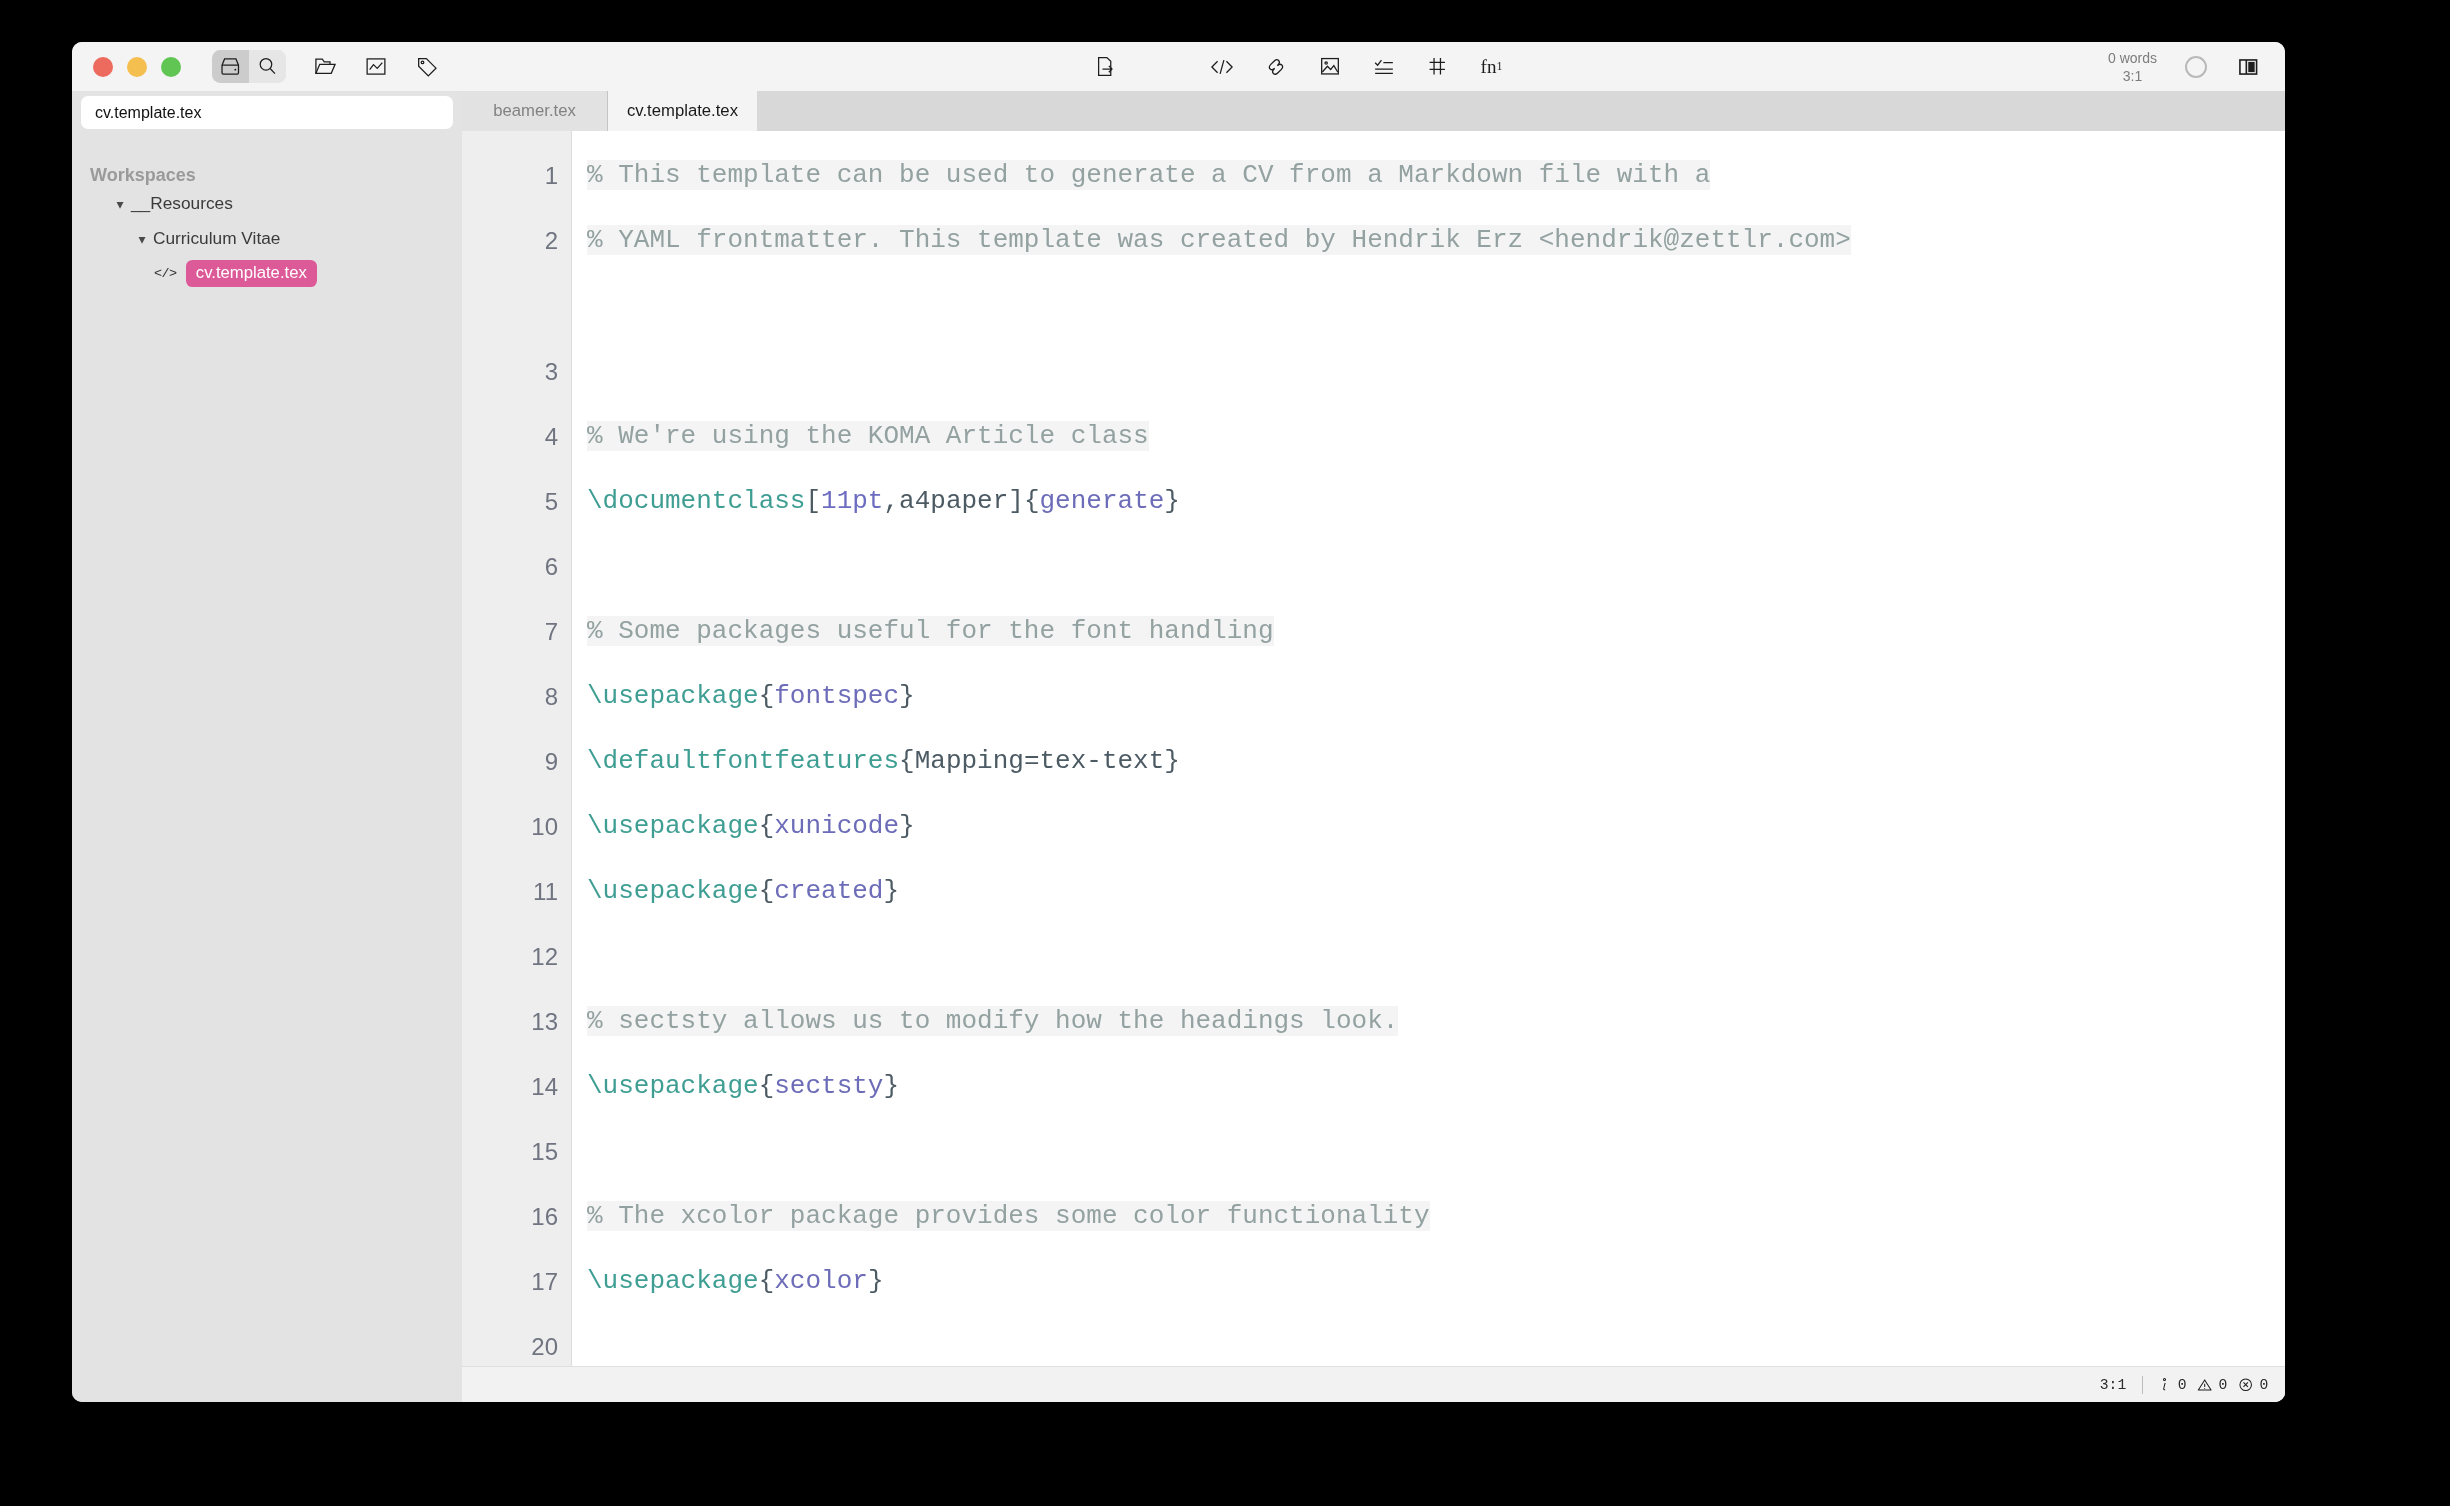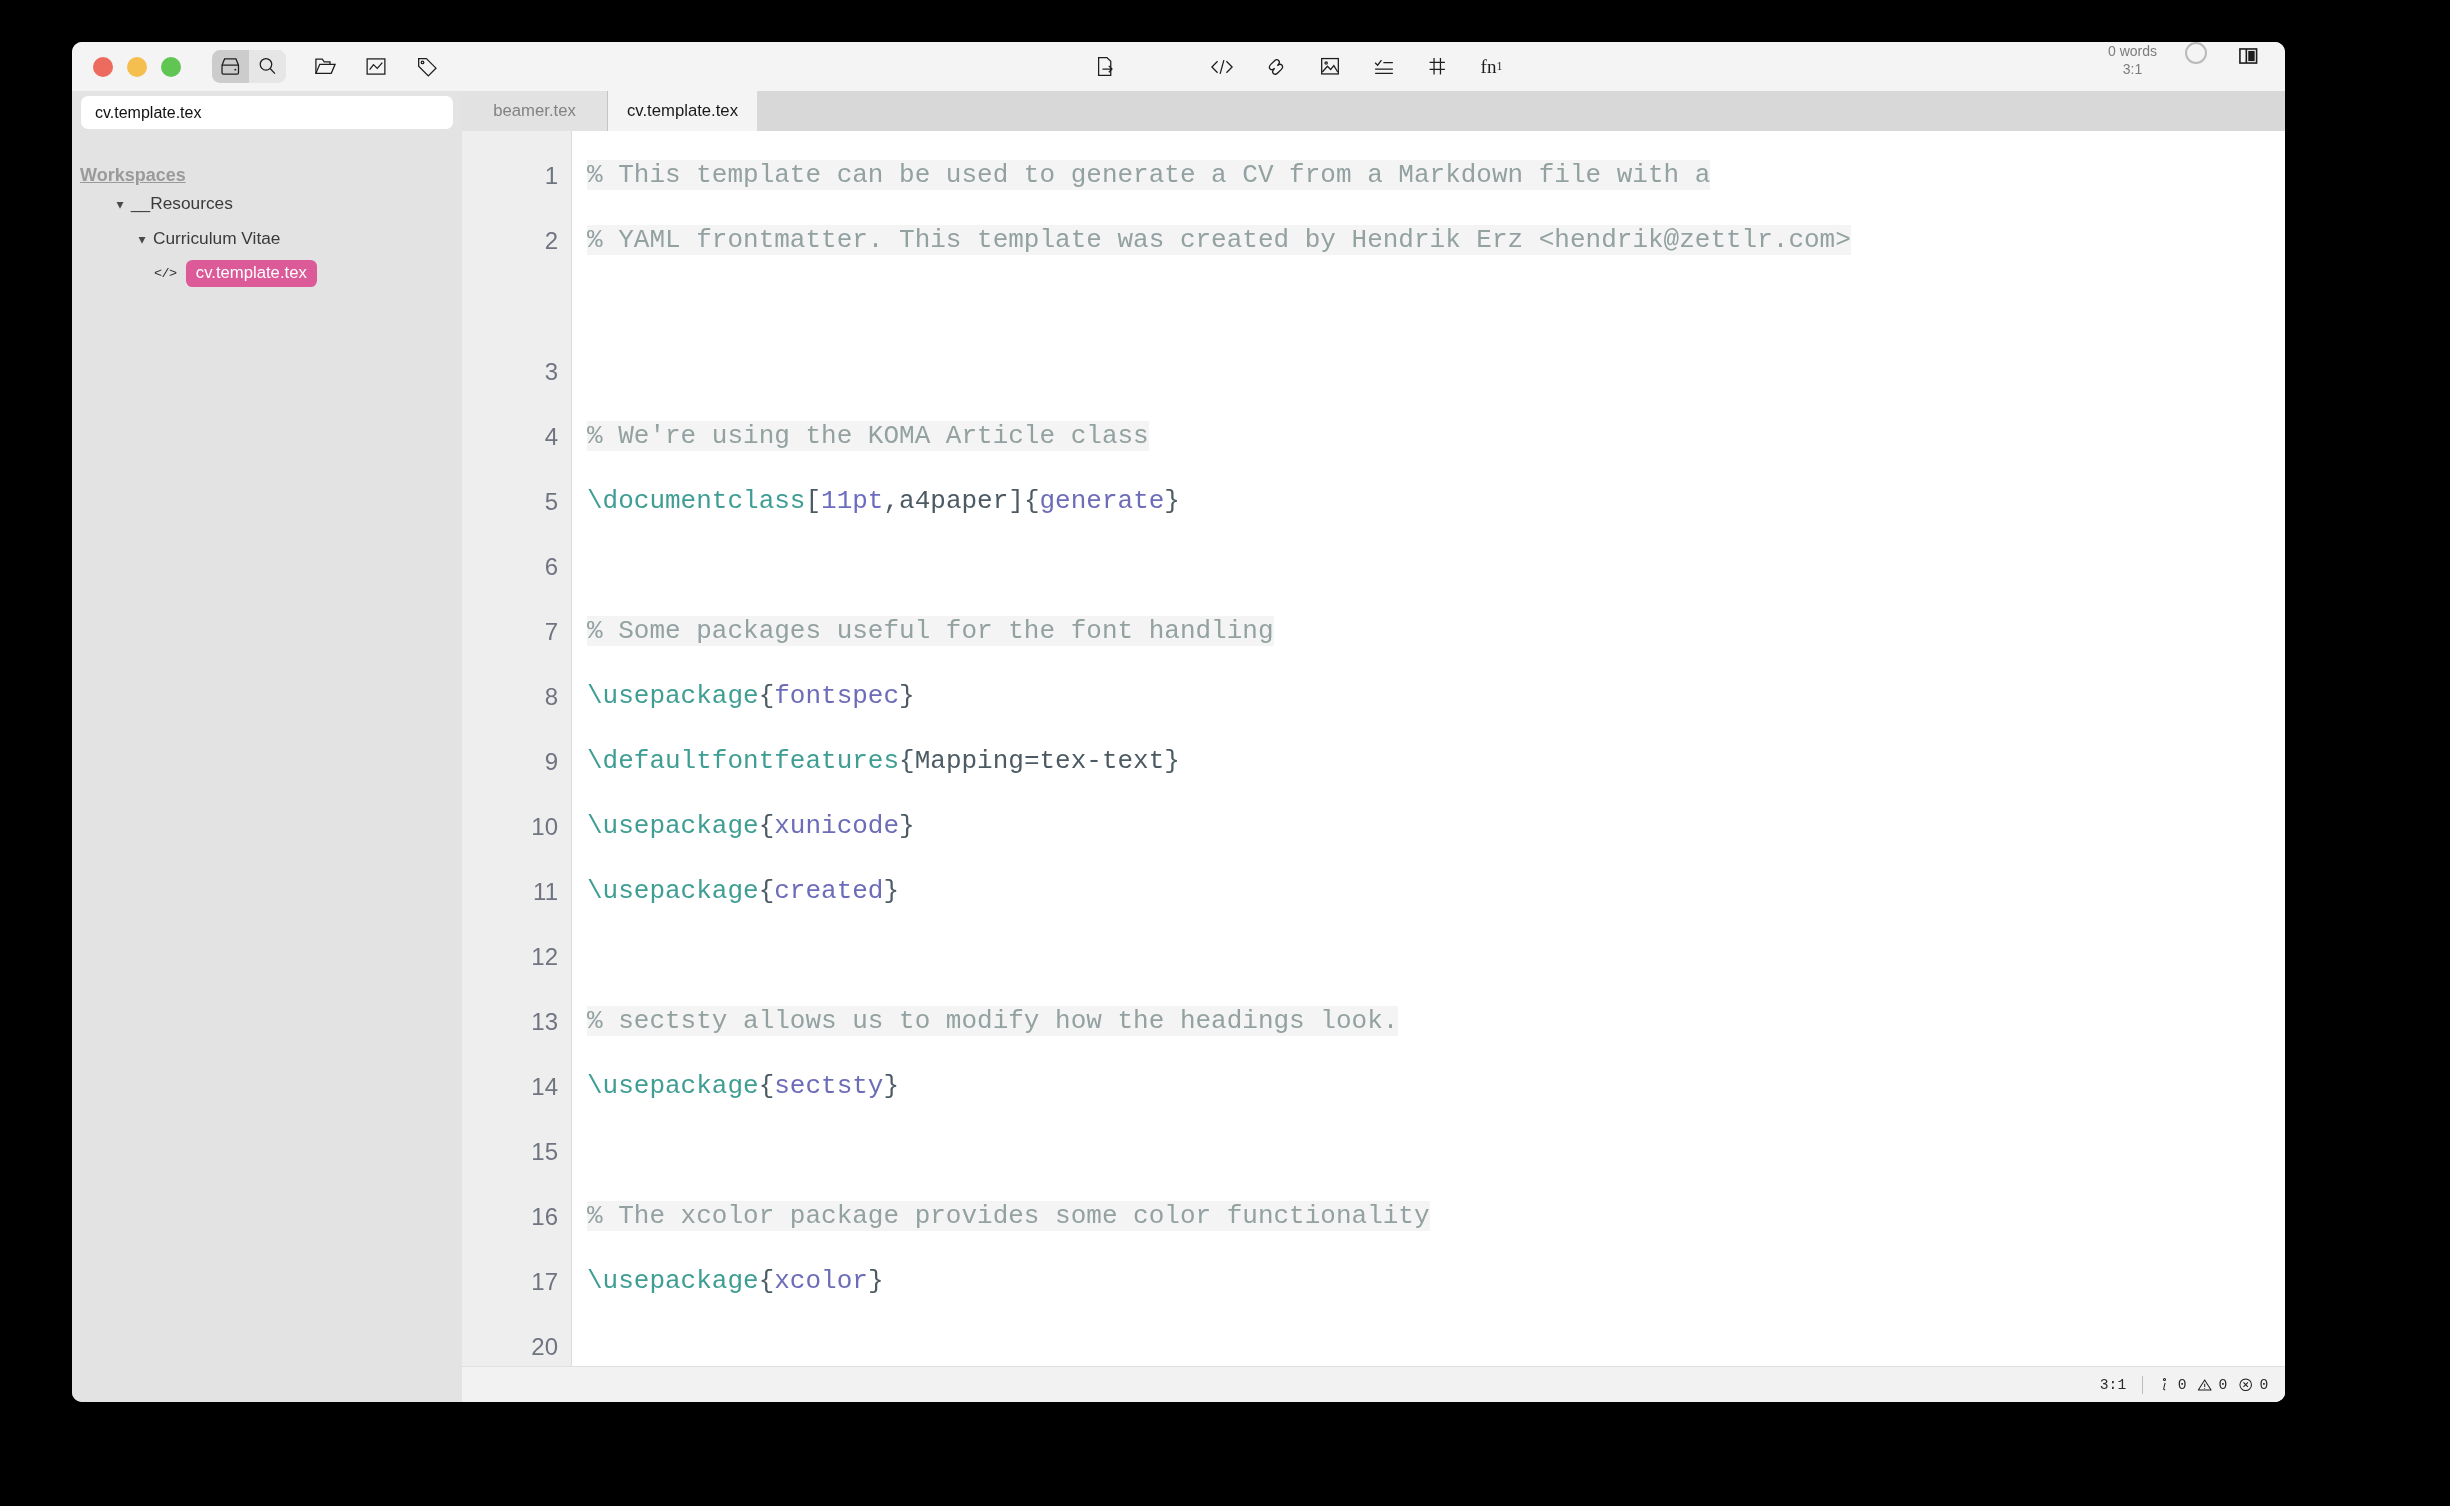--- a/index.html
+++ b/index.html
@@ -83,20 +83,21 @@
     align-items: center;
   }
   #tb-center .grp2 { display: flex; gap: 27px; margin-left: 90px; }
 
   #tb-right {
     position: absolute;
     right: 23px;
     top: 0;
     height: 49px;
     display: flex;
+    align-items: center;
     gap: 28px;
   }
   #wordcount {
     text-align: center;
     color: #7c7c7c;
     font-size: 14px;
     line-height: 18px;
   }
   #ring {
     width: 22px; height: 22px;
@@ -128,25 +129,24 @@
     background: #ffffff;
     border-radius: 7px;
     display: flex;
     align-items: center;
     padding-left: 14px;
     box-sizing: border-box;
     font-size: 16px;
     color: #111111;
   }
   #ws-label {
-    margin: 36px 0 0 8px;
+    margin: 36px 0 0 18px;
     font-size: 18px;
     font-weight: bold;
     color: #9a9a9a;
-    text-decoration: underline;
   }
   .tree-row {
     display: flex;
     align-items: center;
     height: 35px;
     font-size: 17.3px;
     color: #3a3a3a;
     white-space: nowrap;
   }
   .tw {

